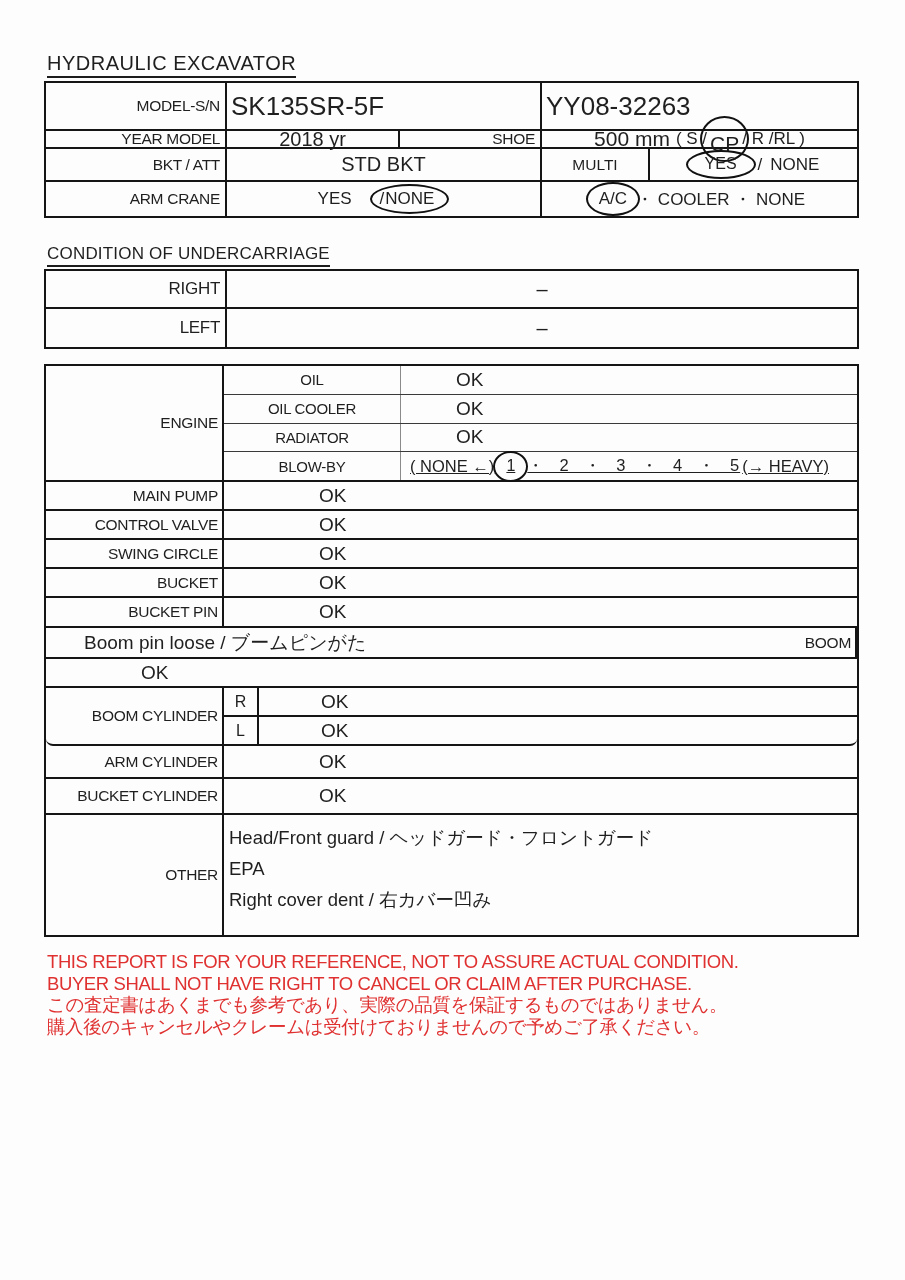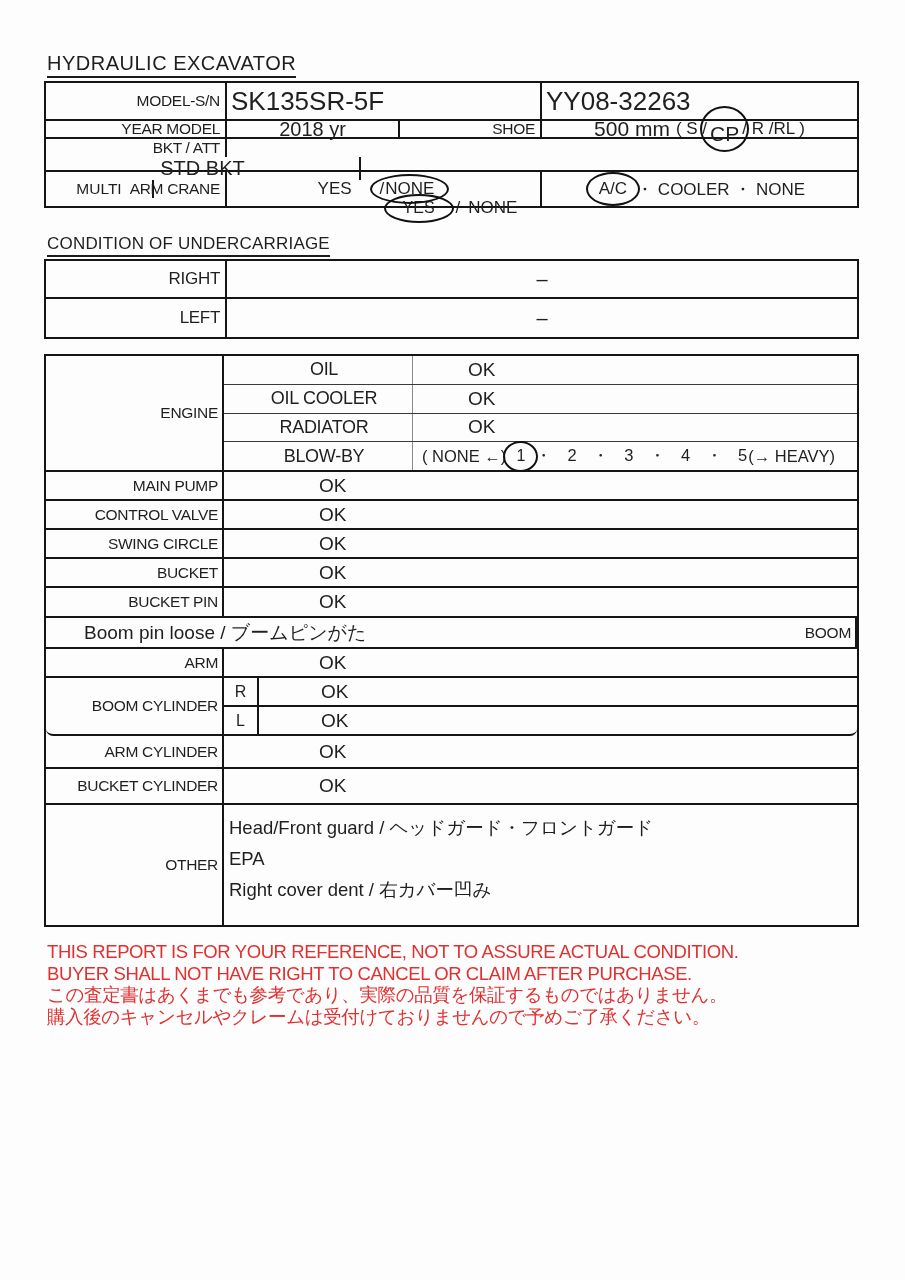--- a/index.html
+++ b/index.html
@@ -47,24 +47,24 @@
   .ctr{justify-content:center;}
 
   
   .w1{width:181px;flex:none;}
   .w2{width:173px;flex:none;}
   .w3{width:142px;flex:none;}
   .w23{width:315px;flex:none;}
   .wmulti{width:108px;flex:none;}
   .wgrow{flex:1;}
 
-  .r1{height:38px;}
+  .r1{height:48px;}
   .r2{height:18px;}
   .r3{height:32px;}
-  .r4{height:33px;flex-direction:column;}
+  .r4{height:33px;}
   .r5{height:34px;}
 
   .big{font-size:26px;padding-left:4px;letter-spacing:0px;}
   .val20{font-size:20px;}
   .val19{font-size:19px;}
   .val17{font-size:17px;}
   .shoe-size{font-size:21px;margin-right:6px;}
   .shoe-paren{font-size:17px;}
   .gap6{margin-left:6px;margin-right:2px;}
 
@@ -84,34 +84,34 @@
   .uc-row{height:38px;}
   .uc-lbl{font-size:17px;}
   .dash{font-size:20px;}
 
   
   .clbl{width:178px;flex:none;justify-content:flex-end;padding-right:4px;font-size:15.5px;letter-spacing:-0.3px;}
   .cval{flex:1;font-size:19px;}
   .group-right{flex:1;display:flex;flex-direction:column;}
   .subrow{display:flex;flex:1;border-top:1.5px solid #3a3a3a;align-items:stretch;box-sizing:border-box;}
   .subrow:first-child{border-top:none;}
-  .sublbl{width:176px;flex:none;display:flex;align-items:center;justify-content:center;font-size:18px;border-right:1.5px solid #8a8a8a;letter-spacing:-0.3px;margin-left:12px;}
+  .sublbl{width:176px;flex:none;display:flex;align-items:center;justify-content:center;font-size:15px;border-right:1.5px solid #8a8a8a;letter-spacing:-0.3px;}
   .subval{flex:1;display:flex;align-items:center;font-size:19px;}
   .h-eng{height:116px;}
   .h29{height:29px;}
   .h30{height:30px;}
   .h31{height:31px;}
   .h33{height:33px;}
   .h36{height:36px;}
   .h58{height:58px;border-radius:7px;}
   .hother{height:120px;}
   .ok-pad{padding-left:95px;}
   .eng-ok-pad{padding-left:55px;}
   .boom-pad{padding-left:38px;font-size:19px;}
-  .blowby-val{display:flex;align-items:center;justify-content:space-between;padding:0 22px 0 9px;font-size:16.5px;}
+  .blowby-val{display:flex;align-items:center;justify-content:space-between;padding:0 28px 0 9px;font-size:16.5px;text-decoration:underline;}
   .blowby-scale{word-spacing:9px;letter-spacing:1px;}
   .rl-cell{width:33px;flex:none;display:flex;align-items:center;justify-content:center;font-size:16px;border-right:2px solid #151515;}
   .rl-row{display:flex;flex:1;border-top:2px solid #151515;align-items:stretch;}
   .rl-row:first-child{border-top:none;}
   .rl-val{flex:1;display:flex;align-items:center;font-size:19px;padding-left:62px;}
   .other-val{flex:1;display:flex;flex-direction:column;justify-content:flex-start;padding:7px 0 0 5px;font-size:18.5px;}
   .other-line{line-height:31px;white-space:nowrap;}
 
   
   .disclaimer{margin:14px 0 0 3px;color:#e03131;}
@@ -230,21 +230,20 @@
       </div>
       <div class="row h30">
         <div class="cell clbl">BUCKET PIN</div>
         <div class="cell cval last ok-pad">OK</div>
       </div>
       <div class="row h31">
         <div class="cell cval last boom-pad">Boom pin loose / ブームピンがた</div>
         <div class="cell clbl">BOOM</div>
       </div>
       <div class="row h29">
-        <div class="cell clbl">ARM</div>
         <div class="cell cval last ok-pad">OK</div>
       </div>
 
       <div class="row h58">
         <div class="cell clbl">BOOM CYLINDER</div>
         <div class="group-right last">
           <div class="rl-row">
             <div class="rl-cell">R</div>
             <div class="rl-val">OK</div>
           </div>

